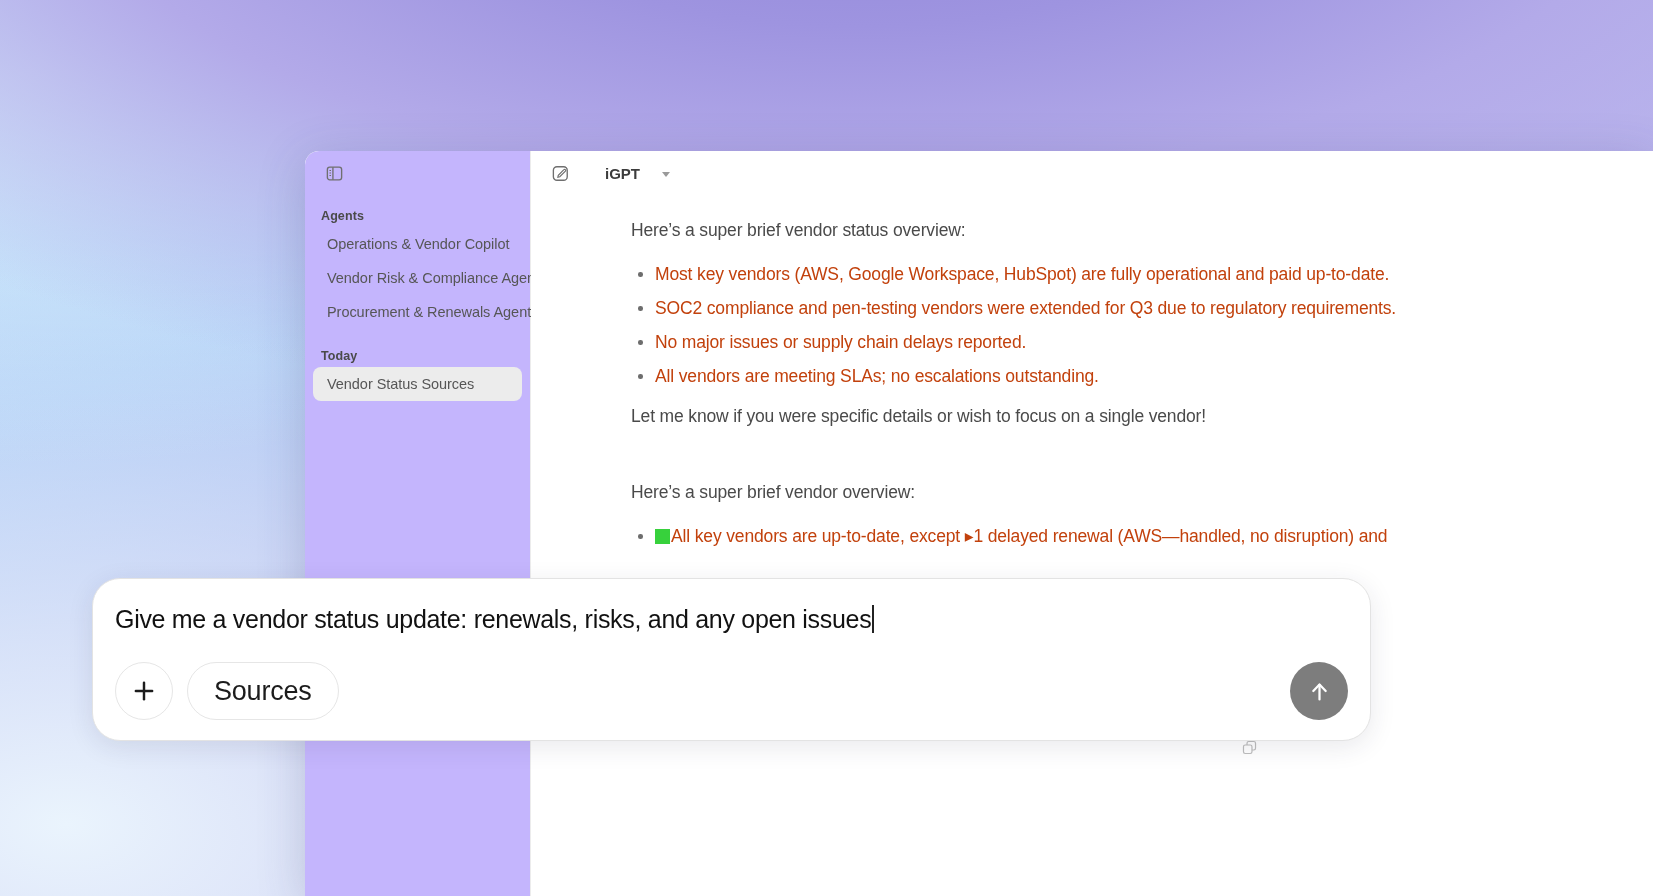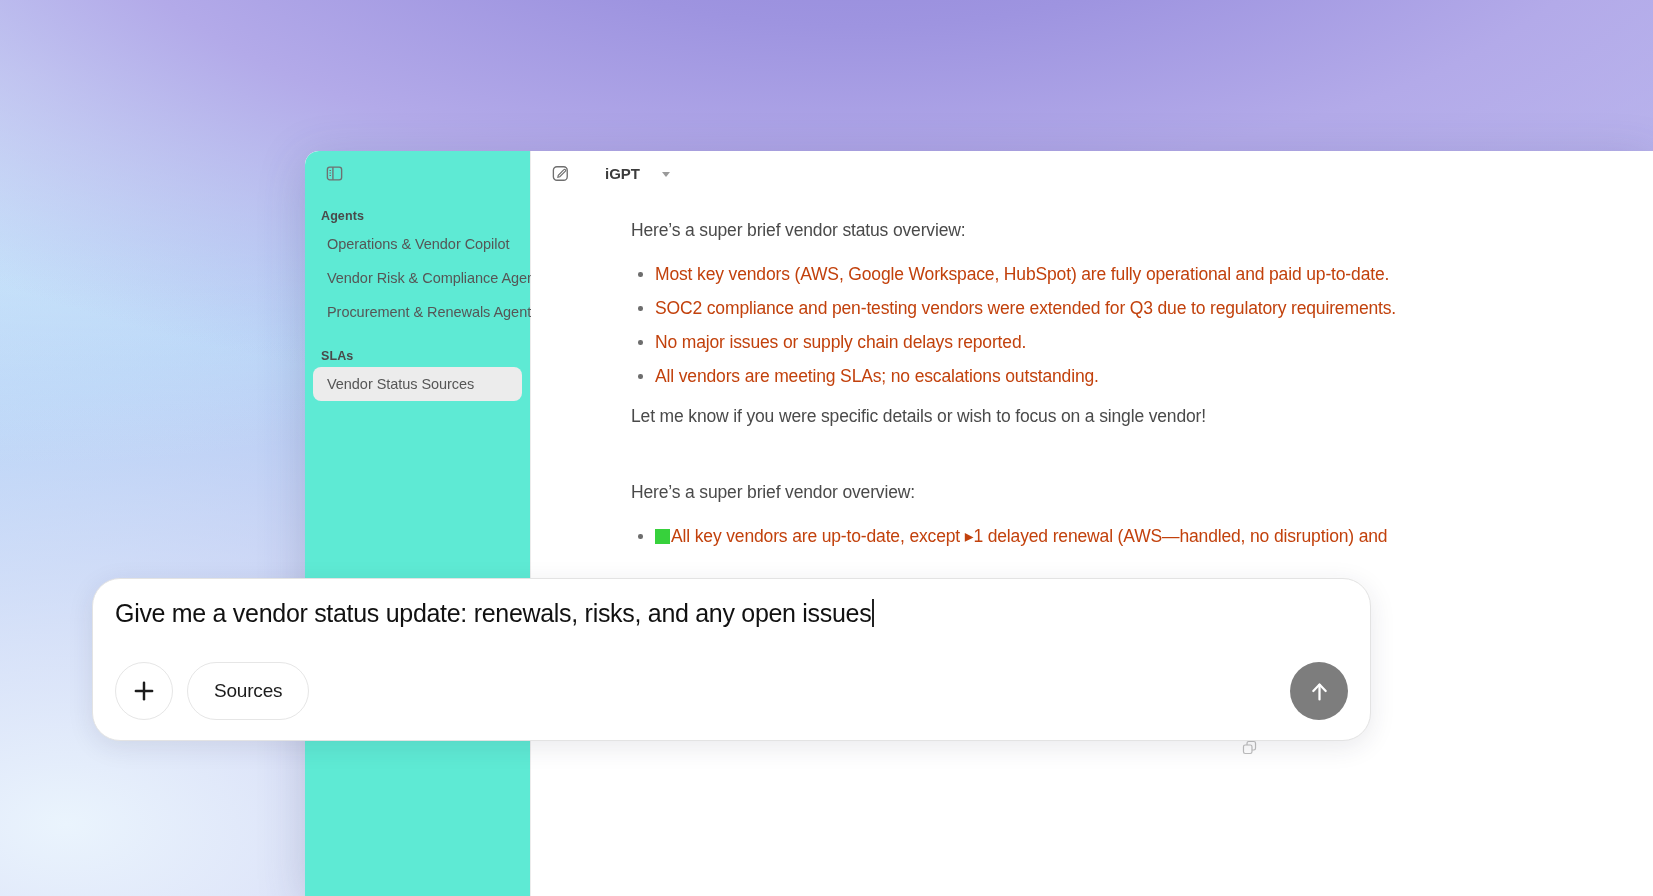--- a/index.html
+++ b/index.html
@@ -36,21 +36,21 @@
     border-top-left-radius: 14px;
     box-shadow: 0 10px 48px rgba(60, 60, 110, 0.22);
     overflow: hidden;
     display: flex;
   }
 
   
   #sidebar {
     width: 226px;
     height: 100%;
-    background: #5eead4;
+    background: #c4b5fd;
     border-right: 1px solid #ececec;
     border-top-left-radius: 14px;
     flex: 0 0 226px;
     position: relative;
   }
 
   .sidebar-top {
     height: 44px;
     display: flex;
     align-items: center;
@@ -192,21 +192,21 @@
     background: #ffffff;
     border: 1px solid #e3e3e3;
     border-radius: 28px;
     box-shadow: 0 6px 26px rgba(40, 40, 70, 0.10);
     z-index: 30;
   }
 
   #composer-text {
     position: absolute;
     left: 22px;
-    top: 20px;
+    top: 26px;
     right: 70px;
     font-size: 25px;
     color: #111111;
     letter-spacing: -0.3px;
     white-space: nowrap;
   }
 
   .caret {
     display: inline-block;
     width: 1.6px;
@@ -233,21 +233,21 @@
     display: flex; align-items: center; justify-content: center;
   }
 
   #sources-button {
     height: 58px;
     padding: 1px 26px;
     border-radius: 29px;
     border: 1px solid #e6e6e6;
     background: #fff;
     display: flex; align-items: center;
-    font-size: 19px;
+    font-size: 27px;
     color: #1c1c1c;
     letter-spacing: -0.2px;
   }
 
   #send-button {
     position: absolute;
     right: 22px;
     bottom: 20px;
     width: 58px; height: 58px;
     border-radius: 50%;
@@ -274,21 +274,21 @@
             <line x1="5.6" y1="14.6" x2="7.6" y2="14.6" stroke-width="1.4"></line>
           </svg>
         </div>
       </div>
 
       <div class="sidebar-section-label">Agents</div>
       <div class="sidebar-item">Operations &amp; Vendor Copilot</div>
       <div class="sidebar-item">Vendor Risk &amp; Compliance Agent</div>
       <div class="sidebar-item">Procurement &amp; Renewals Agent</div>
 
-      <div class="sidebar-section-label" id="today-label">SLAs</div>
+      <div class="sidebar-section-label" id="today-label">Today</div>
       <div class="sidebar-item active">Vendor Status Sources</div>
 
     </div>
 
     <div id="main">
 
       <div id="main-topbar">
         <div class="icon-btn">
           <svg width="19" height="19" viewBox="0 0 24 24" fill="none" stroke="#6f6f6f" stroke-width="1.7">
             <rect x="3" y="3.5" width="17.5" height="17" rx="4.5"></rect>

